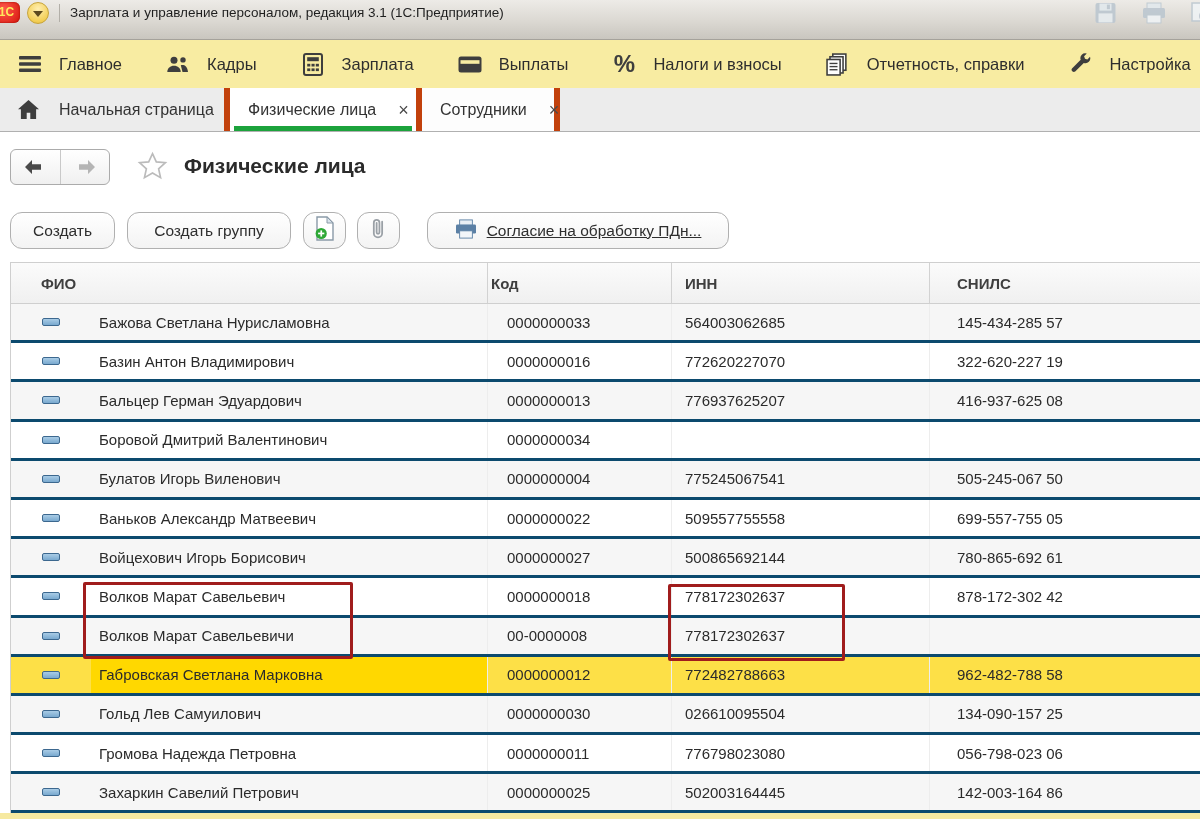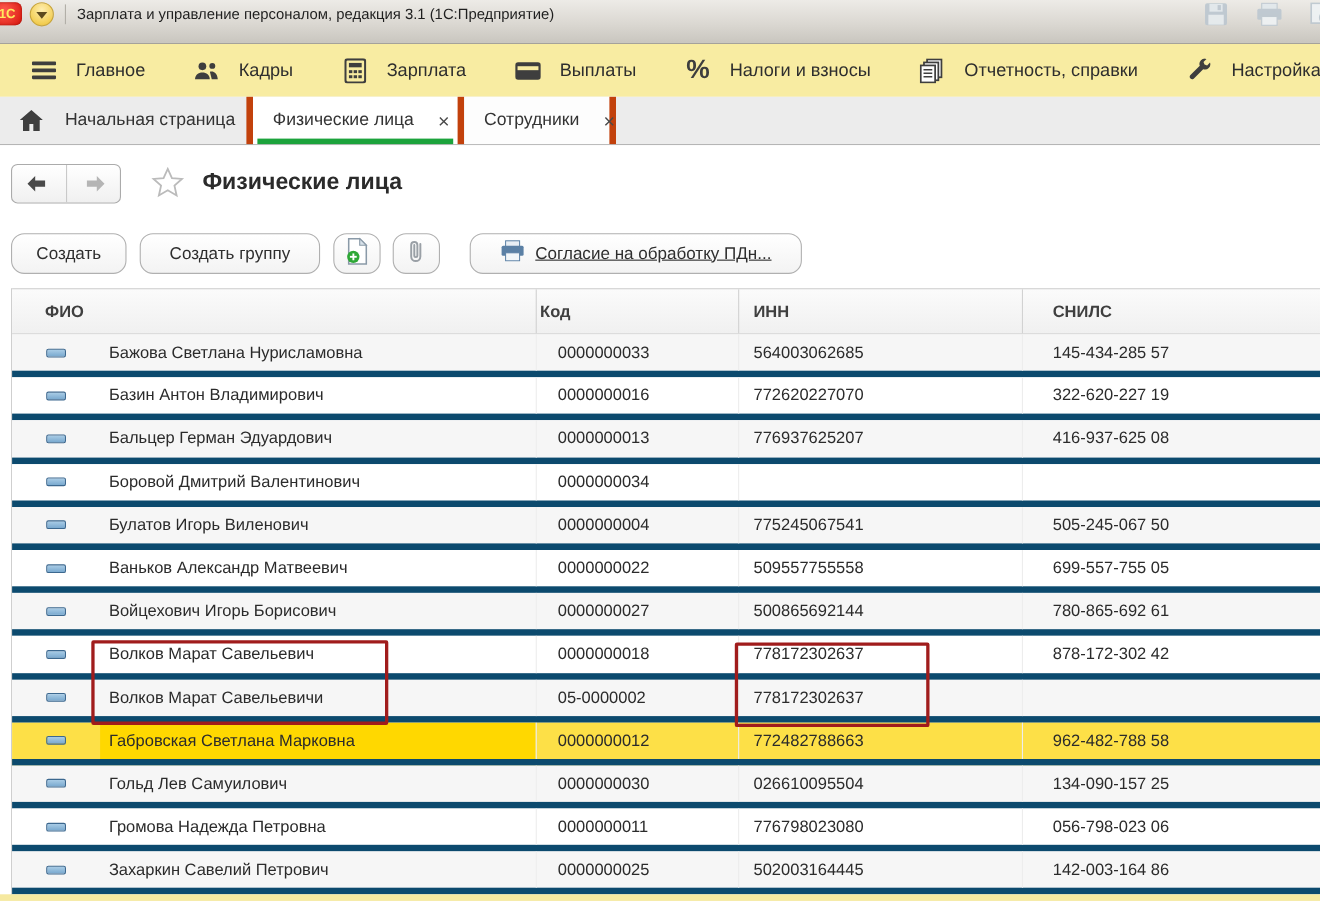--- a/index.html
+++ b/index.html
@@ -18,21 +18,21 @@
     display: flex; align-items: center; justify-content: center; }
   .tb-caret { width: 0; height: 0; border-left: 5px solid transparent; border-right: 5px solid transparent;
     border-top: 6px solid #5d4a1e; margin-top: 2px; }
   .tb-sep { position: absolute; left: 59px; top: 4px; width: 1px; height: 18px; background: #b2afa8; }
   .tb-title { position: absolute; left: 70px; top: 5px; font-size: 13.5px; color: #1f1f1f; white-space: nowrap; }
   .tb-icons { position: absolute; right: -14px; top: 2px; display: flex; gap: 24px; }
   .tb-icon { width: 24px; height: 22px; opacity: 0.9; }
 
   
   #menubar { position: absolute; top: 40px; left: 0; right: 0; height: 48px; background: #f8eca2;
-    display: flex; align-items: center; padding-left: 28px; gap: 44px; overflow: hidden; white-space: nowrap; }
+    display: flex; align-items: center; padding-left: 18px; gap: 44px; overflow: hidden; white-space: nowrap; }
   .menu-item { display: flex; align-items: center; gap: 17px; cursor: default; flex: 0 0 auto; }
   .mi-icon { display: inline-flex; width: 24px; height: 24px; align-items: center; justify-content: center; }
   .mi-icon.pct { font-size: 24px; font-weight: bold; color: #3e3e3e; }
   .mi-label { font-size: 16.5px; color: #2e2e2e; }
 
   
   #tabbar { position: absolute; top: 88px; left: 0; right: 0; height: 44px; background: #ececec;
     border-bottom: 1px solid #b0b0b0; display: flex; }
   .tab { position: relative; display: flex; align-items: center; gap: 20px; padding: 0 18px;
     border-right: 6px solid #c2410c; font-size: 16px; color: #333; }
@@ -71,21 +71,21 @@
   .thead { display: grid; grid-template-columns: 476px 184px 258px 1fr; height: 42px;
     background: linear-gradient(#fbfbfb, #f0f0f0); border-top: 1px solid #cfcfcf; border-bottom: 1px solid #cfcfcf; }
   .hcell { display: flex; align-items: center; font-size: 15px; color: #3f3f3f; font-weight: bold; }
   .hcell + .hcell { border-left: 1px solid #d2d2d2; }
   .hcell-fio { padding-left: 30px; }
   .hcell-code { padding-left: 3px; }
   .hcell-inn { padding-left: 13px; }
   .hcell-snils { padding-left: 27px; }
 
   .row { display: grid; grid-template-columns: 476px 184px 258px 1fr; height: 39.2px;
-    border-bottom: 6px solid #0c4a6e; background: #fff; }
+    border-bottom: 3px solid #0c4a6e; background: #fff; }
   .row:nth-child(odd) { background: #f6f6f6; }
   .cell { display: flex; align-items: center; font-size: 15px; color: #2b2b2b; overflow: hidden; white-space: nowrap; }
   .cell + .cell { border-left: 1px solid #ededed; }
   .cell-fio { padding: 0; }
   .icon-zone { width: 80px; height: 100%; display: flex; align-items: center; justify-content: center; flex: 0 0 80px; }
   .person-pill { width: 18px; height: 8px; border-radius: 2px; background: linear-gradient(#a9cce6, #79a9cf);
     border: 1px solid #3c688f; }
   .name-zone { flex: 1; height: 100%; display: flex; align-items: center; padding-left: 8px; }
   .cell-code { padding-left: 19px; }
   .cell-inn { padding-left: 13px; }
@@ -431,21 +431,21 @@
 
   <div class="row">
     <div class="cell cell-fio">
       <span class="icon-zone">
               <span class="person-pill"></span>
             </span>
       <span class="name-zone">
               <span class="fio-text">Волков Марат Савельевичи</span>
             </span>
     </div>
-    <div class="cell cell-code code-text">05-0000002</div>
+    <div class="cell cell-code code-text">00-0000008</div>
     <div class="cell cell-inn inn-text">778172302637</div>
     <div class="cell cell-snils snils-text"></div>
   </div>
 
   <div class="row selected">
     <div class="cell cell-fio">
       <span class="icon-zone">
               <span class="person-pill"></span>
             </span>
       <span class="name-zone">

